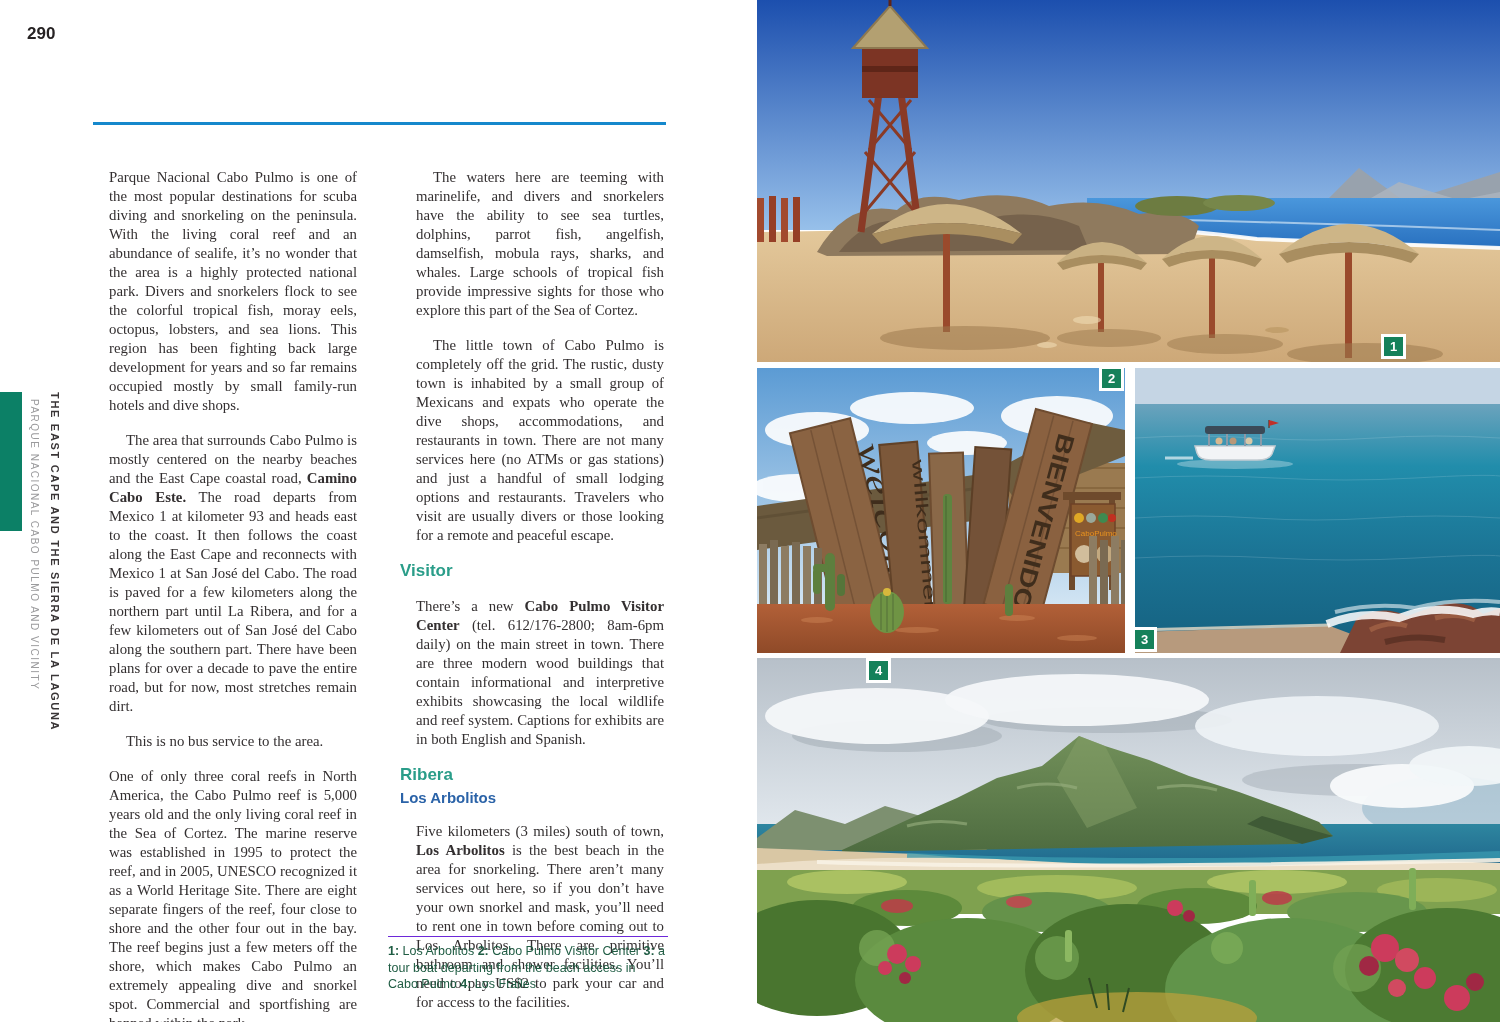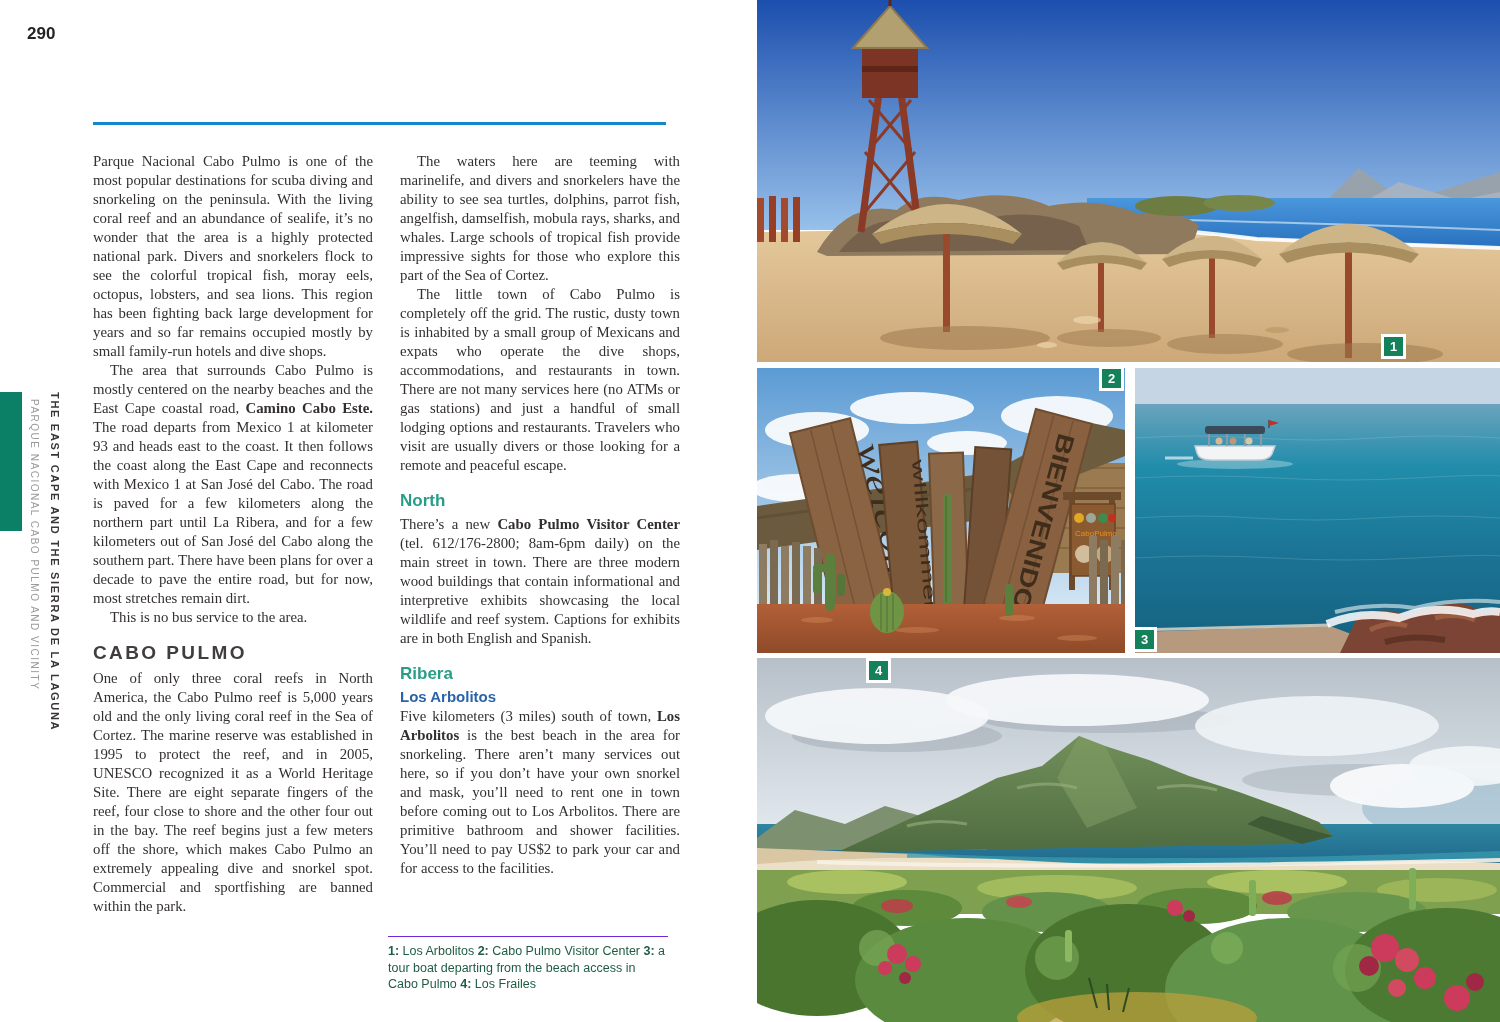--- a/index.html
+++ b/index.html
@@ -16,21 +16,21 @@
 
   
   .title{position:absolute;left:93px;top:46px;font:bold 28px/35px "Liberation Sans",sans-serif;
          color:#1588cc;letter-spacing:.2px;}
   .title-rule{position:absolute;left:93px;top:122px;width:573px;height:3px;background:#1588cc;}
 
   
   .col{position:absolute;width:280px;font-size:14.8px;line-height:19px;text-align:justify;}
   .col1{left:93px;top:152px;}
   .col2{left:400px;top:152px;}
-  .col p{margin:0;text-indent:17px;}
+  .col p{margin:16px;text-indent:17px;}
   .col p.noindent{text-indent:0;}
   .h-cabo{margin:15px 0 5px;font:bold 19px "Liberation Sans",sans-serif;letter-spacing:2.4px;
           color:#413d3e;text-indent:0;text-align:left;}
   .h-teal{margin:16px 0 4px;font:bold 17px "Liberation Sans",sans-serif;color:#2a9d89;
           text-indent:0;text-align:left;}
   .h-blue{margin:0 0 2px;font:bold 15px "Liberation Sans",sans-serif;color:#2b63a8;
           text-indent:0;text-align:left;}
 
   
   .caption{position:absolute;left:388px;top:936px;width:280px;border-top:1px solid #6d28d9;
@@ -62,28 +62,27 @@
   <div class="sidebar-block"></div>
   <div class="sidebar-chapter">THE EAST CAPE AND THE SIERRA DE LA LAGUNA</div>
   <div class="sidebar-section">PARQUE NACIONAL CABO PULMO AND VICINITY</div>
 
   <div class="title-rule"></div>
 
   <div class="col col1">
     <p class="noindent">Parque Nacional Cabo Pulmo is one of the most popular destinations for scuba diving and snorkeling on the peninsula. With the living coral reef and an abundance of sealife, it’s no wonder that the area is a highly protected national park. Divers and snorkelers flock to see the colorful tropical fish, moray eels, octopus, lobsters, and sea lions. This region has been fighting back large development for years and so far remains occupied mostly by small family-run hotels and dive shops.</p>
     <p><span>The area that surrounds Cabo Pulmo is mostly centered on the nearby beaches and the East Cape coastal road, </span><b>Camino Cabo Este.</b><span> The road departs from Mexico 1 at kilometer 93 and heads east to the coast. It then follows the coast along the East Cape and reconnects with Mexico 1 at San José del Cabo. The road is paved for a few kilometers along the northern part until La Ribera, and for a few kilometers out of San José del Cabo along the southern part. There have been plans for over a decade to pave the entire road, but for now, most stretches remain dirt.</span></p>
     <p>This is no bus service to the area.</p>
-    <div class="h-cabo">CABO PULMO</div>
     <p class="noindent">One of only three coral reefs in North America, the Cabo Pulmo reef is 5,000 years old and the only living coral reef in the Sea of Cortez. The marine reserve was established in 1995 to protect the reef, and in 2005, UNESCO recognized it as a World Heritage Site. There are eight separate fingers of the reef, four close to shore and the other four out in the bay. The reef begins just a few meters off the shore, which makes Cabo Pulmo an extremely appealing dive and snorkel spot. Commercial and sportfishing are banned within the park.</p>
   </div>
 
   <div class="col col2">
     <p>The waters here are teeming with marinelife, and divers and snorkelers have the ability to see sea turtles, dolphins, parrot fish, angelfish, damselfish, mobula rays, sharks, and whales. Large schools of tropical fish provide impressive sights for those who explore this part of the Sea of Cortez.</p>
     <p>The little town of Cabo Pulmo is completely off the grid. The rustic, dusty town is inhabited by a small group of Mexicans and expats who operate the dive shops, accommodations, and restaurants in town. There are not many services here (no ATMs or gas stations) and just a handful of small lodging options and restaurants. Travelers who visit are usually divers or those looking for a remote and peaceful escape.</p>
-    <div class="h-teal">North</div>
+    <div class="h-teal">Visitor</div>
     <p class="noindent"><span>There’s a new </span><b>Cabo Pulmo Visitor Center</b><span> (tel. 612/176-2800; 8am-6pm daily) on the main street in town. There are three modern wood buildings that contain informational and interpretive exhibits showcasing the local wildlife and reef system. Captions for exhibits are in both English and Spanish.</span></p>
     <div class="h-teal">Ribera</div>
     <div class="h-blue">Los Arbolitos</div>
     <p class="noindent"><span>Five kilometers (3 miles) south of town, </span><b>Los Arbolitos</b><span> is the best beach in the area for snorkeling. There aren’t many services out here, so if you don’t have your own snorkel and mask, you’ll need to rent one in town before coming out to Los Arbolitos. There are primitive bathroom and shower facilities. You’ll need to pay US$2 to park your car and for access to the facilities.</span></p>
   </div>
 
   <div class="caption">
     <b>1:</b><span> Los Arbolitos </span><b>2:</b><span> Cabo Pulmo Visitor Center </span><b>3:</b><span> a tour boat departing from the beach access in Cabo Pulmo </span><b>4:</b><span> Los Frailes</span>
   </div>
 

